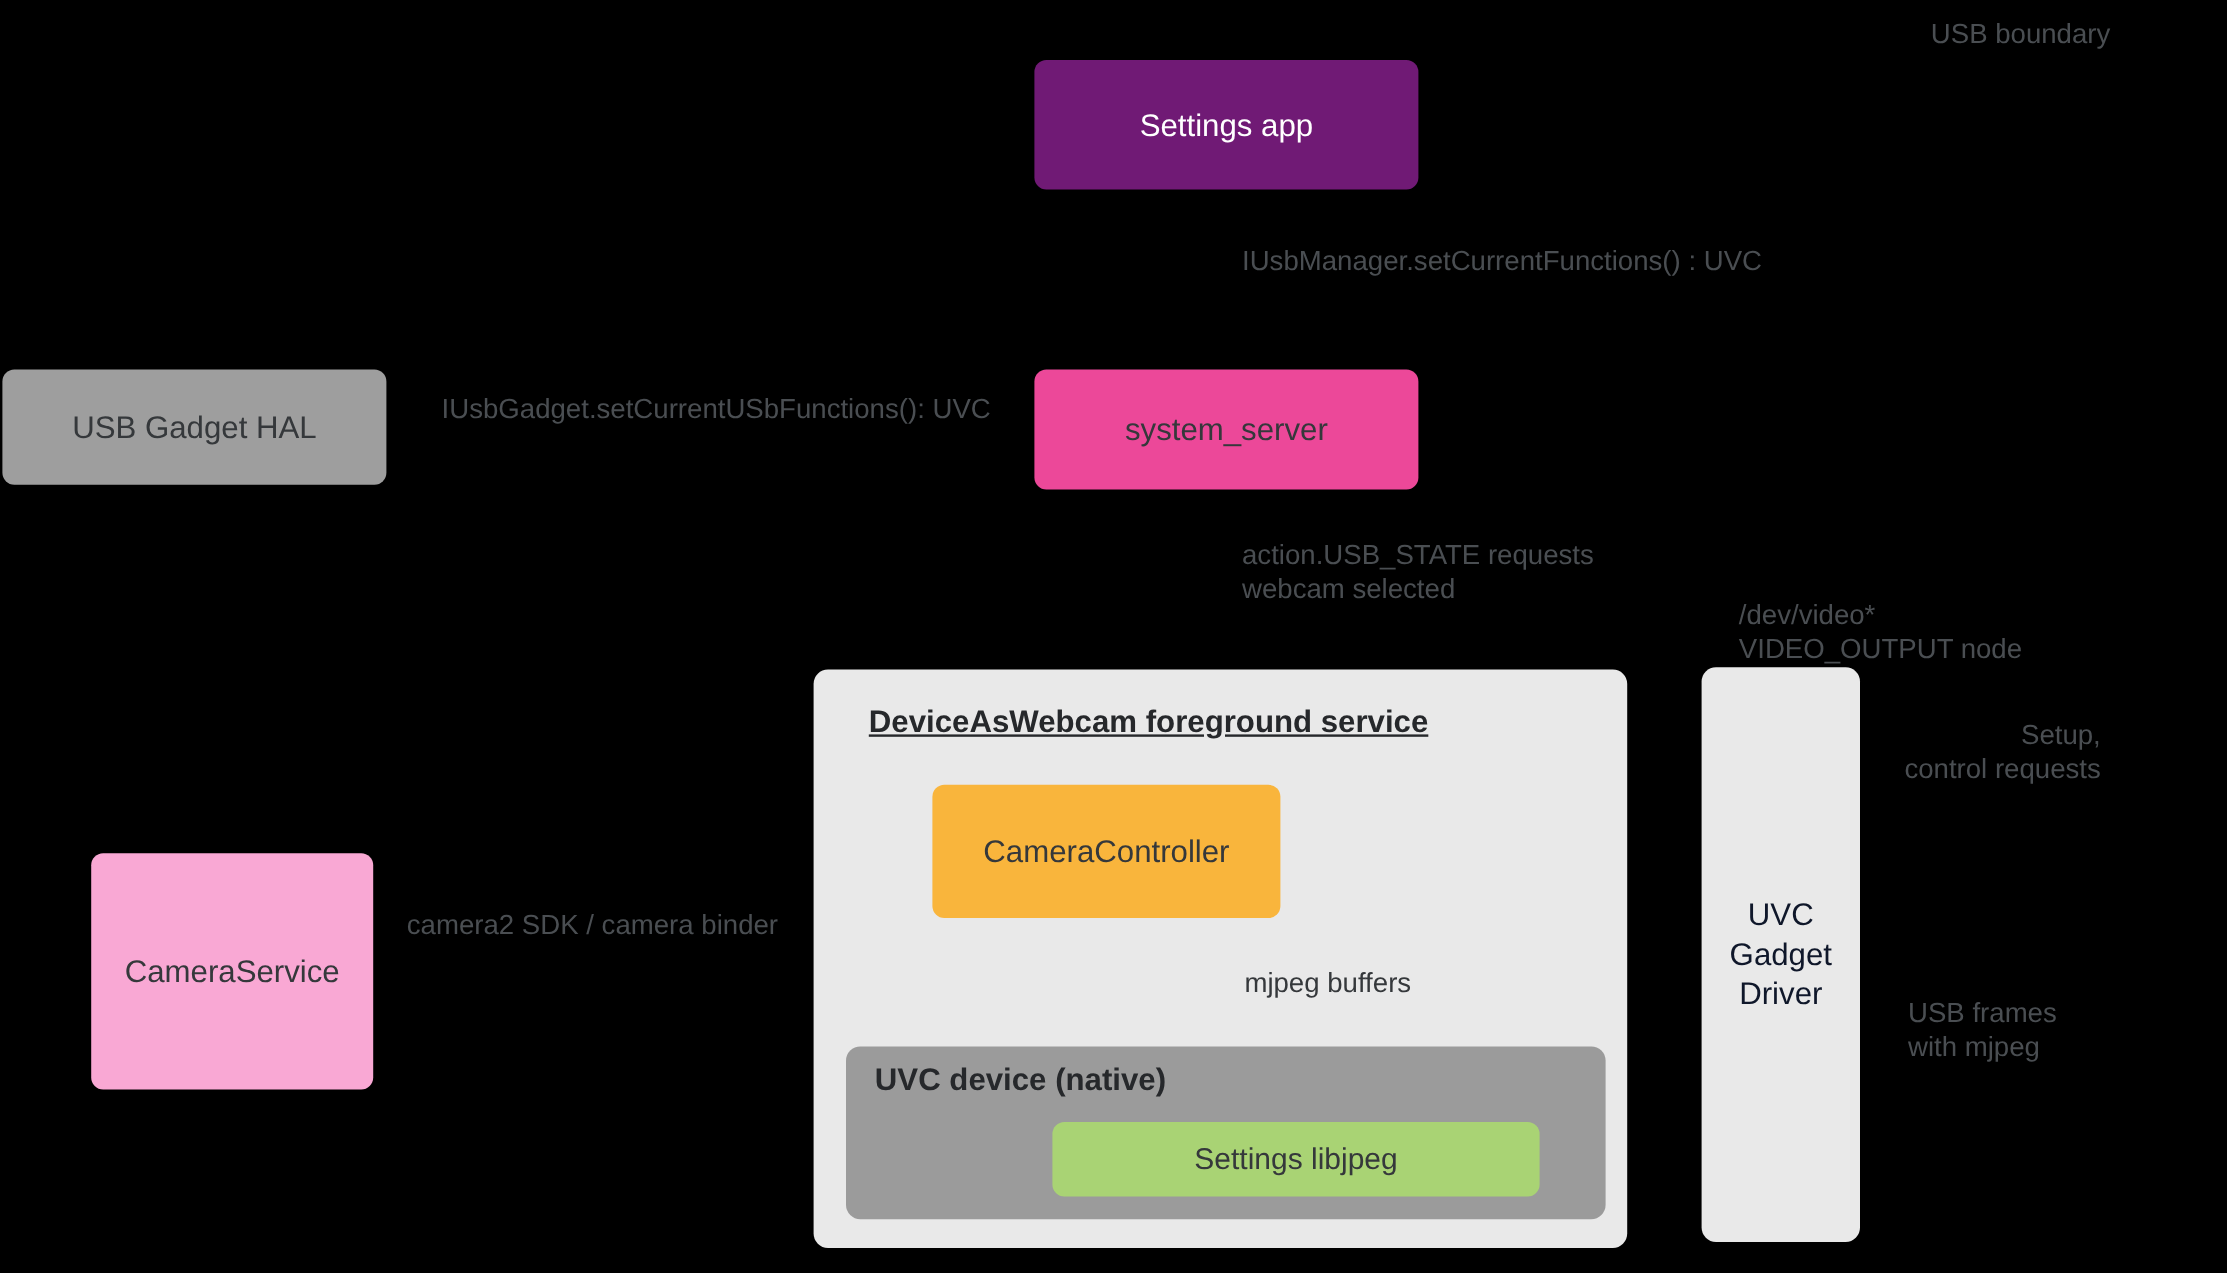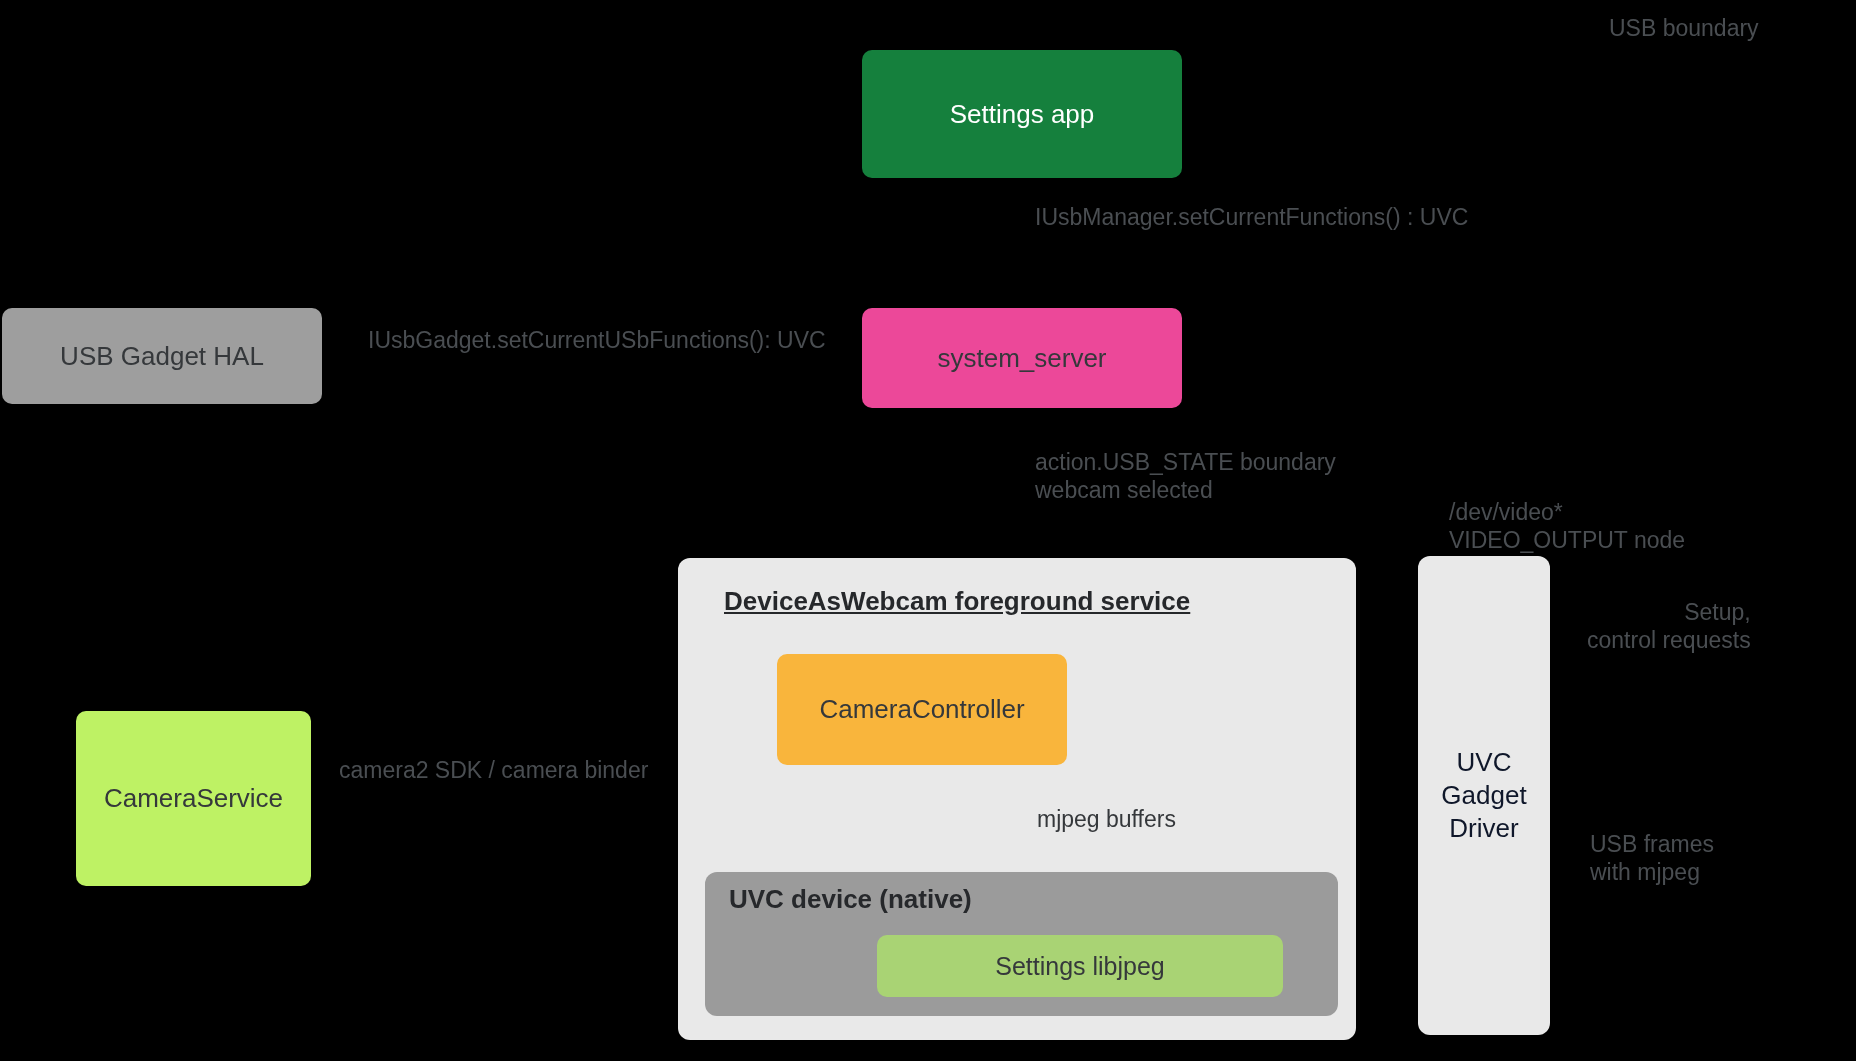--- a/index.html
+++ b/index.html
@@ -82,37 +82,37 @@
     </g>
 
     <g>
       <line x1="1418" y1="963" x2="1310" y2="963" stroke-width="4" stroke="#000000"></line>
       <polygon points="1310,952 1310,974 1286,963" fill="#000000"></polygon>
     </g>
   </svg>
 
   <div class="annotation" style="left: 1609px; top: 14px; color: rgb(74, 78, 82);">USB boundary</div>
 
-  <div class="box" style="left: 862px; top: 50px; width: 320px; height: 128px; background-color: #15803d;">
+  <div class="box" style="left: 862px; top: 50px; width: 320px; height: 108px; background-color: #701a75;">
     <span style="color: rgb(255, 255, 255);">Settings app</span>
   </div>
 
   <div class="annotation" style="left: 1035px; top: 203px; color: rgb(74, 78, 82);">IUsbManager.setCurrentFunctions() : UVC</div>
 
   <div class="box" style="left: 2px; top: 308px; width: 320px; height: 96px; background-color: rgb(158, 158, 158);">
     <span style="color: rgb(53, 56, 59);">USB Gadget HAL</span>
   </div>
 
   <div class="annotation" style="left: 368px; top: 326px; color: rgb(74, 78, 82);">IUsbGadget.setCurrentUSbFunctions(): UVC</div>
 
   <div class="box" style="left: 862px; top: 308px; width: 320px; height: 100px; background-color: #ec4899;">
     <span style="color: rgb(53, 56, 59);">system_server</span>
   </div>
 
-  <div class="annotation" style="left: 1035px; top: 448px; color: rgb(74, 78, 82);">action.USB_STATE boundary
+  <div class="annotation" style="left: 1035px; top: 448px; color: rgb(74, 78, 82);">action.USB_STATE requests
 webcam selected</div>
 
   <div class="annotation" style="left: 1449px; top: 498px; color: rgb(74, 78, 82);">/dev/video*
 VIDEO_OUTPUT node</div>
 
   <div class="container-box" style="left: 678px; top: 558px; width: 678px; height: 482px; background-color: rgb(233, 233, 233);"></div>
   <div class="container-title" style="left: 724px; top: 586px; color: rgb(38, 40, 43); text-decoration: underline;">DeviceAsWebcam foreground service</div>
 
   <div class="box" style="left: 777px; top: 654px; width: 290px; height: 111px; background-color: rgb(249, 181, 60);">
     <span style="color: rgb(53, 56, 59);">CameraController</span>
@@ -120,21 +120,21 @@
 
   <div class="inner-label" style="left: 1037px; top: 806px; color: rgb(53, 56, 59);">mjpeg buffers</div>
 
   <div class="container-box" style="left: 705px; top: 872px; width: 633px; height: 144px; background-color: rgb(155, 155, 155);"></div>
   <div class="container-title" style="left: 729px; top: 884px; color: rgb(38, 40, 43);">UVC device (native)</div>
 
   <div class="box" style="left: 877px; top: 935px; width: 406px; height: 62px; font-size: 25px; background-color: rgb(169, 211, 116);">
     <span style="color: rgb(53, 56, 59);">Settings libjpeg</span>
   </div>
 
-  <div class="box" style="left: 76px; top: 711px; width: 235px; height: 175px; background-color: #bef264;">
+  <div class="box" style="left: 76px; top: 711px; width: 235px; height: 197px; background-color: #f9a8d4;">
     <span style="color: rgb(53, 56, 59);">CameraService</span>
   </div>
 
   <div class="annotation" style="left: 339px; top: 756px; color: rgb(74, 78, 82);">camera2 SDK / camera binder</div>
 
   <div class="box" style="left: 1418px; top: 556px; width: 132px; height: 479px; border-radius: 12px; background-color: rgb(233, 233, 233);">
     <span class="driver-text" style="color: #0f172a;">UVC
 Gadget
 Driver</span>
   </div>

